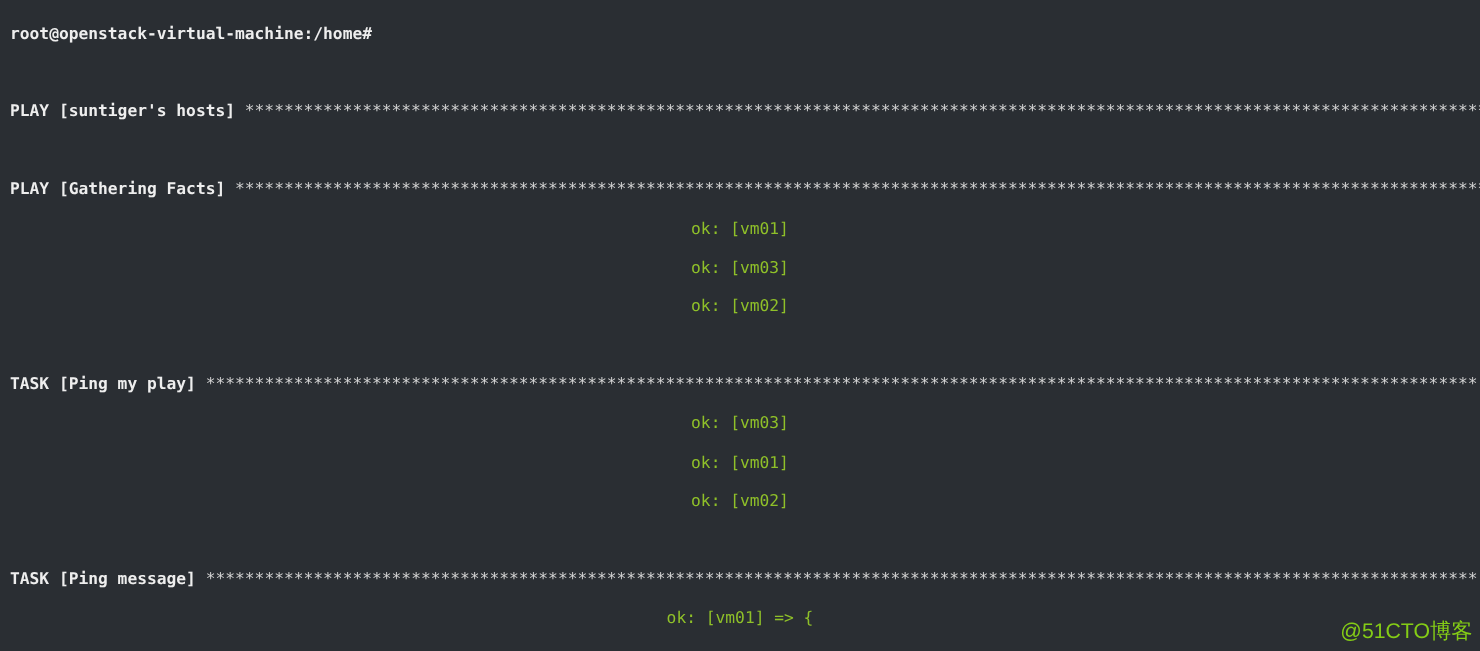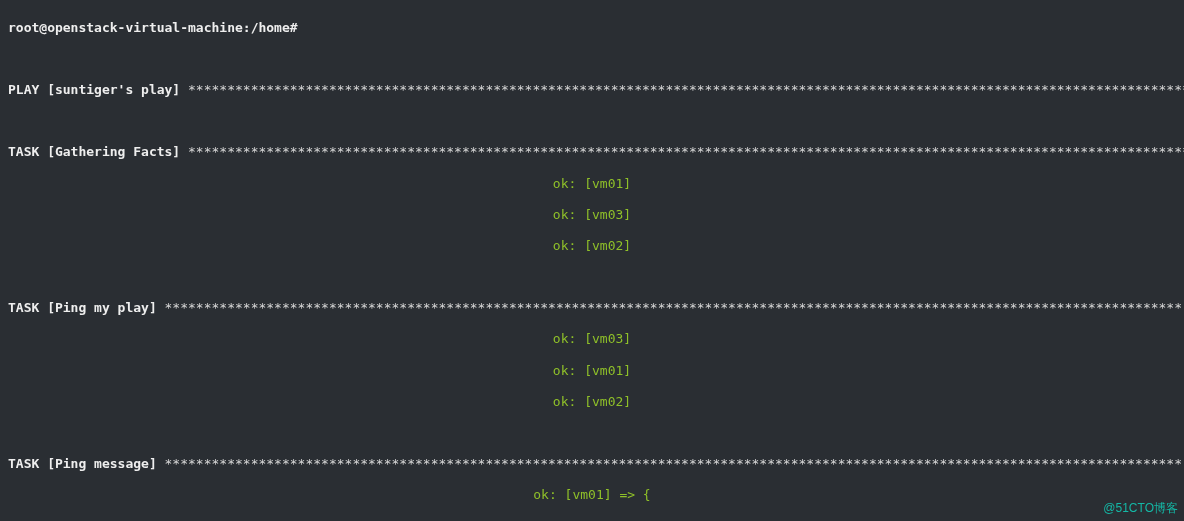--- a/index.html
+++ b/index.html
@@ -19,34 +19,34 @@
     padding: 4px 8px 4px 8px;
     white-space: pre;
   }
   .bold { font-weight: bold; color: #eee; margin-top: 44px; }
   .green { color: #8fc029; text-align: center; }
   .line { display: block; }
   .watermark {
     position: absolute;
     right: 6px;
     bottom: 6px;
-    color: #14b8a6;
-    font-size: 12px;
+    color: #84cc16;
+    font-size: 17px;
     font-family: sans-serif;
   }
 </style>
 </head>
 <body>
 
 <div class="terminal">
 <span class="line"><span class="bold">root@openstack-virtual-machine:/home#</span></span>
 <span class="line"> </span>
-<span class="line"><span class="bold">PLAY [suntiger's play] </span><span>**********************************************************************************************************************************</span></span>
+<span class="line"><span class="bold">PLAY [suntiger's hosts] </span><span>**********************************************************************************************************************************</span></span>
 <span class="line"> </span>
-<span class="line"><span class="bold">TASK [Gathering Facts] </span><span>**********************************************************************************************************************************</span></span>
+<span class="line"><span class="bold">PLAY [Gathering Facts] </span><span>**********************************************************************************************************************************</span></span>
 <span class="line green">ok: [vm01]</span>
 <span class="line green">ok: [vm03]</span>
 <span class="line green">ok: [vm02]</span>
 <span class="line"> </span>
 <span class="line"><span class="bold">TASK [Ping my play] </span><span>**********************************************************************************************************************************</span></span>
 <span class="line green">ok: [vm03]</span>
 <span class="line green">ok: [vm01]</span>
 <span class="line green">ok: [vm02]</span>
 <span class="line"> </span>
 <span class="line"><span class="bold">TASK [Ping message] </span><span>**********************************************************************************************************************************</span></span>

